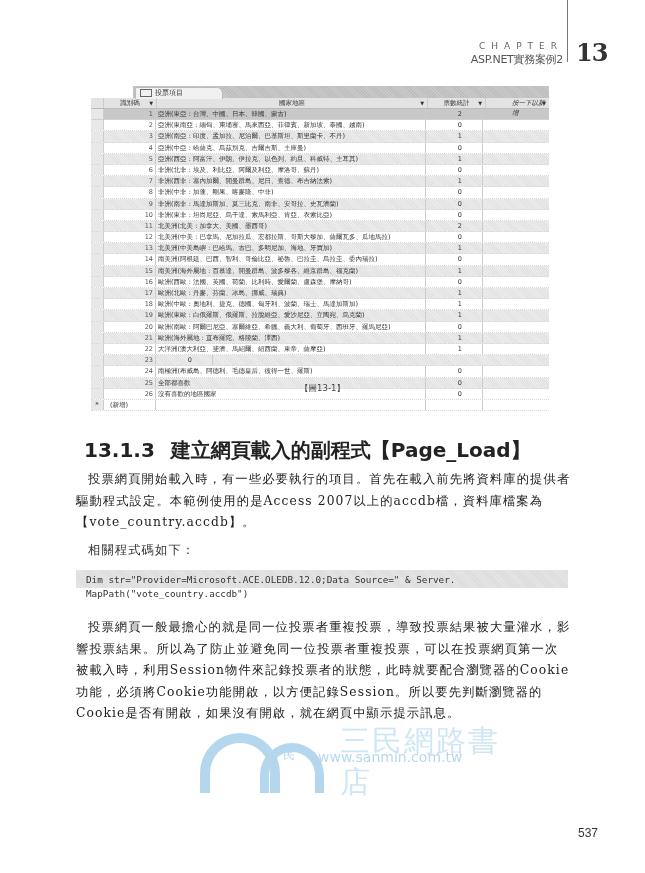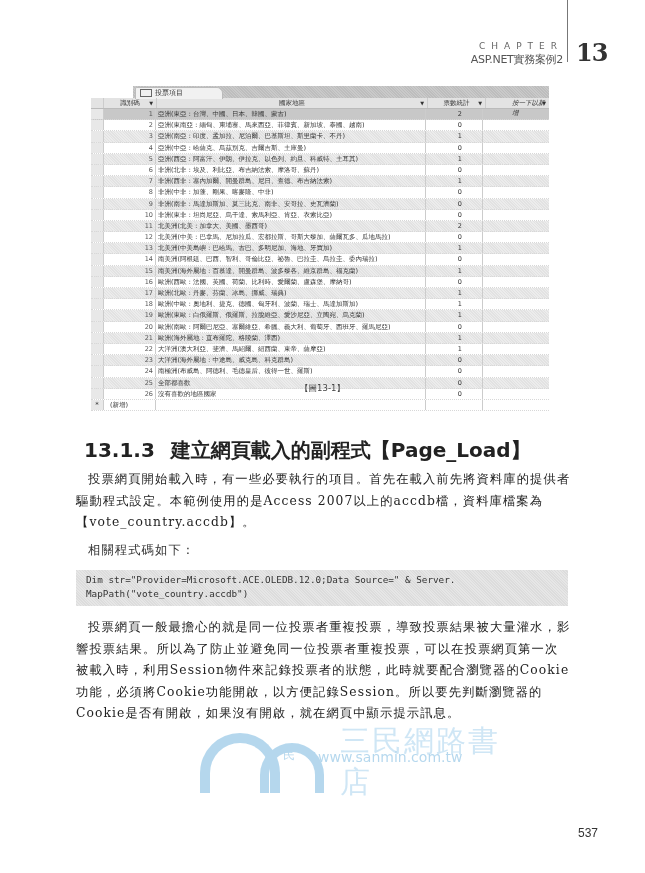--- a/index.html
+++ b/index.html
@@ -36,21 +36,21 @@
   .row.new .c0 { text-align: center; font-size: 7px; }
 
   .caption { position: absolute; left: 0; width: 645px; top: 383px; text-align: center; font-family: "DejaVu Sans", sans-serif; font-size: 8.5px; color: #444; }
 
   .h2 { position: absolute; left: 84px; top: 437px; font-family: "DejaVu Sans", sans-serif; font-size: 20px; font-weight: bold; color: #222; white-space: nowrap; }
   .h2 .num { margin-right: 16px; }
 
   .para { position: absolute; left: 76px; width: 495px; font-size: 12.3px; line-height: 21.6px; letter-spacing: 1.1px; color: #222; }
   .p1 { top: 469px; text-indent: 12px; }
   .p2 { top: 540px; text-indent: 12px; color: #333; }
-  .code { position: absolute; left: 76px; top: 570px; width: 492px; height: 36px; background: repeating-linear-gradient(45deg, #e6e6e6 0 1px, #dcdcdc 1px 2px); font-family: "DejaVu Sans Mono", monospace; font-size: 9.3px; line-height: 14px; color: #333; padding: 3px 0 0 10px; box-sizing: border-box; white-space: pre; }
+  .code { position: absolute; left: 76px; top: 570px; width: 492px; height: 18px; background: repeating-linear-gradient(45deg, #e6e6e6 0 1px, #dcdcdc 1px 2px); font-family: "DejaVu Sans Mono", monospace; font-size: 9.3px; line-height: 14px; color: #333; padding: 3px 0 0 10px; box-sizing: border-box; white-space: pre; }
   .p3 { top: 617px; text-indent: 12px; }
 
   .watermark { position: absolute; left: 200px; top: 725px; width: 320px; height: 40px; pointer-events: none; opacity: 0.55; }
   .wm-arc { position: absolute; left: 0; top: 8px; width: 80px; height: 60px; border: 10px solid #7ab8e0; border-bottom: none; border-radius: 60px 60px 0 0; box-sizing: border-box; }
   .wm-arc2 { position: absolute; left: 60px; top: 18px; width: 64px; height: 50px; border: 9px solid #7ab8e0; border-bottom: none; border-radius: 50px 50px 0 0; box-sizing: border-box; }
   .wm-title { position: absolute; left: 140px; top: -4px; font-family: "DejaVu Sans", sans-serif; font-size: 30px; color: #a9d3ee; letter-spacing: 2px; }
   .wm-url { position: absolute; left: 118px; top: 24px; font-family: "DejaVu Sans", sans-serif; font-size: 14px; color: #7ab8e0; }
   .wm-min { position: absolute; left: 83px; top: 22px; font-size: 12px; color: #7ab8e0; }
 
   .pageno { position: absolute; left: 578px; top: 826px; font-family: "Liberation Sans", sans-serif; font-size: 12px; color: #333; }
@@ -108,21 +108,21 @@
       <div class="row">
         <div class="c0"></div>
         <div class="c1"><span class="num">5</span></div>
         <div class="c2">亞洲(西亞：阿富汗、伊朗、伊拉克、以色列、約旦、科威特、土耳其)</div>
         <div class="c3">1</div>
         <div class="c4"></div>
       </div>
       <div class="row">
         <div class="c0"></div>
         <div class="c1"><span class="num">6</span></div>
-        <div class="c2">非洲(北非：埃及、利比亞、布吉納法索、摩洛哥、蘇丹)</div>
+        <div class="c2">非洲(北非：埃及、利比亞、阿爾及利亞、摩洛哥、蘇丹)</div>
         <div class="c3">0</div>
         <div class="c4"></div>
       </div>
       <div class="row">
         <div class="c0"></div>
         <div class="c1"><span class="num">7</span></div>
         <div class="c2">非洲(西非：塞內加爾、開曼群島、尼日、查德、布吉納法索)</div>
         <div class="c3">1</div>
         <div class="c4"></div>
       </div>
@@ -227,21 +227,20 @@
       <div class="row">
         <div class="c0"></div>
         <div class="c1"><span class="num">22</span></div>
         <div class="c2">大洋洲(澳大利亞、斐濟、馬紹爾、紐西蘭、東帝、薩摩亞)</div>
         <div class="c3">1</div>
         <div class="c4"></div>
       </div>
       <div class="row">
         <div class="c0"></div>
         <div class="c1"><span class="num">23</span></div>
-        <div class="c2">大洋洲(海外屬地：中途島、威克島、科克群島)</div>
         <div class="c3">0</div>
         <div class="c4"></div>
       </div>
       <div class="row">
         <div class="c0"></div>
         <div class="c1"><span class="num">24</span></div>
         <div class="c2">南極洲(布威島、阿德利、毛德皇后、彼得一世、羅斯)</div>
         <div class="c3">0</div>
         <div class="c4"></div>
       </div>

